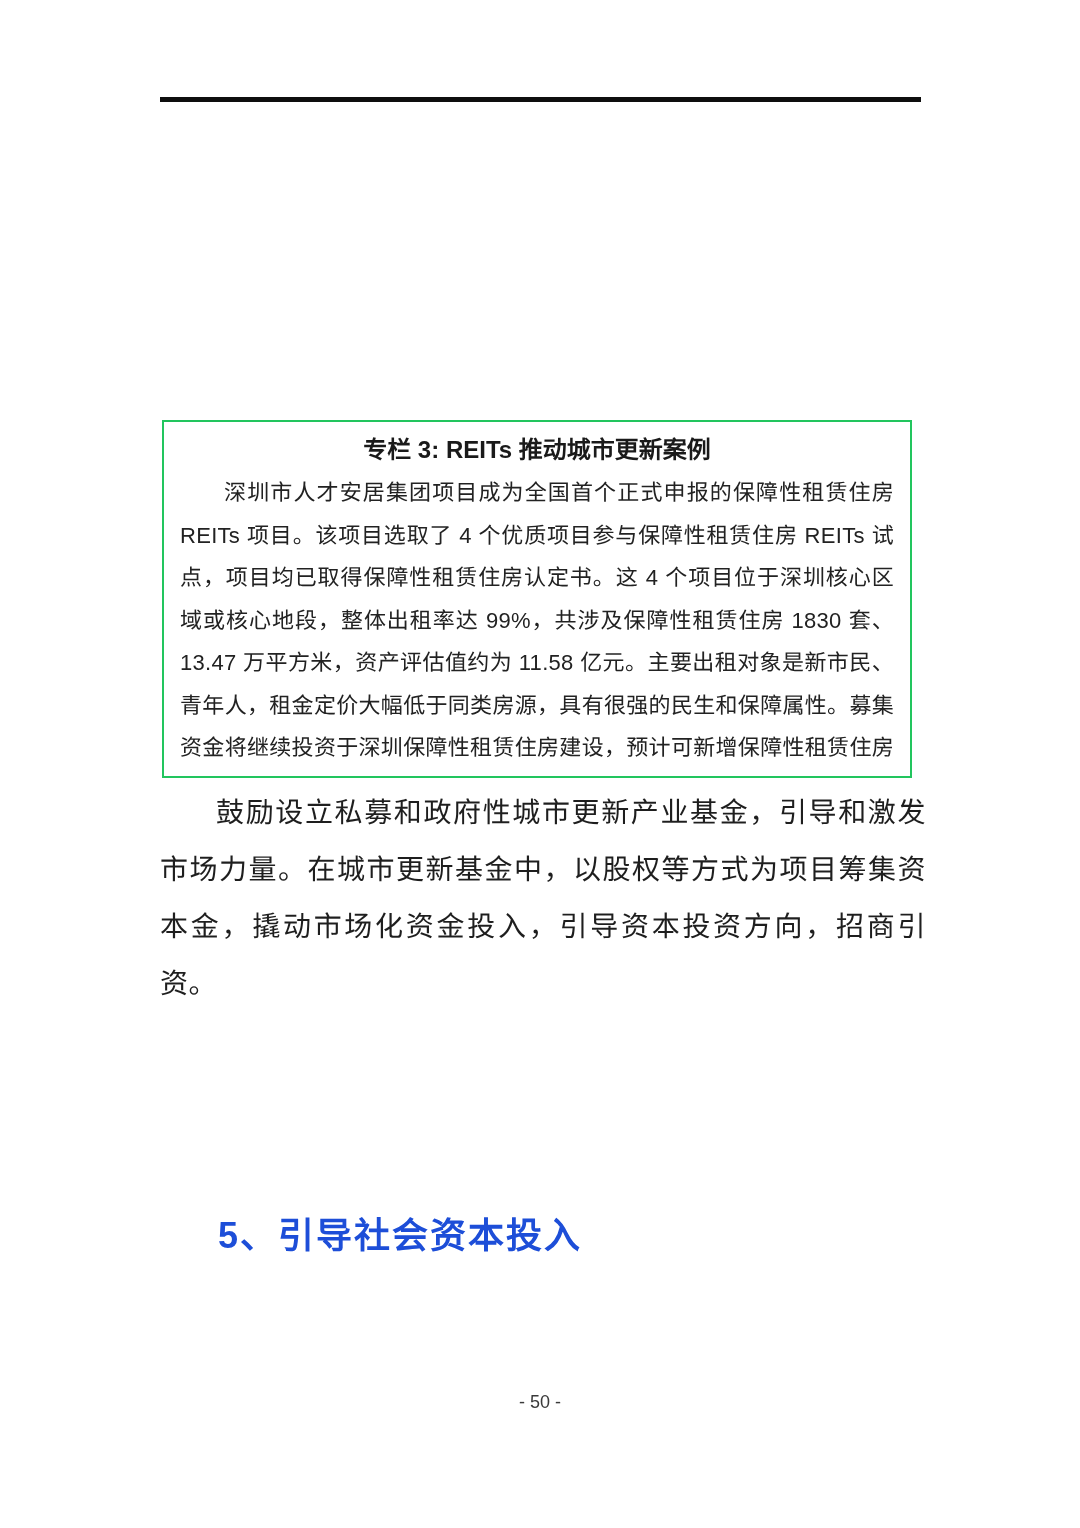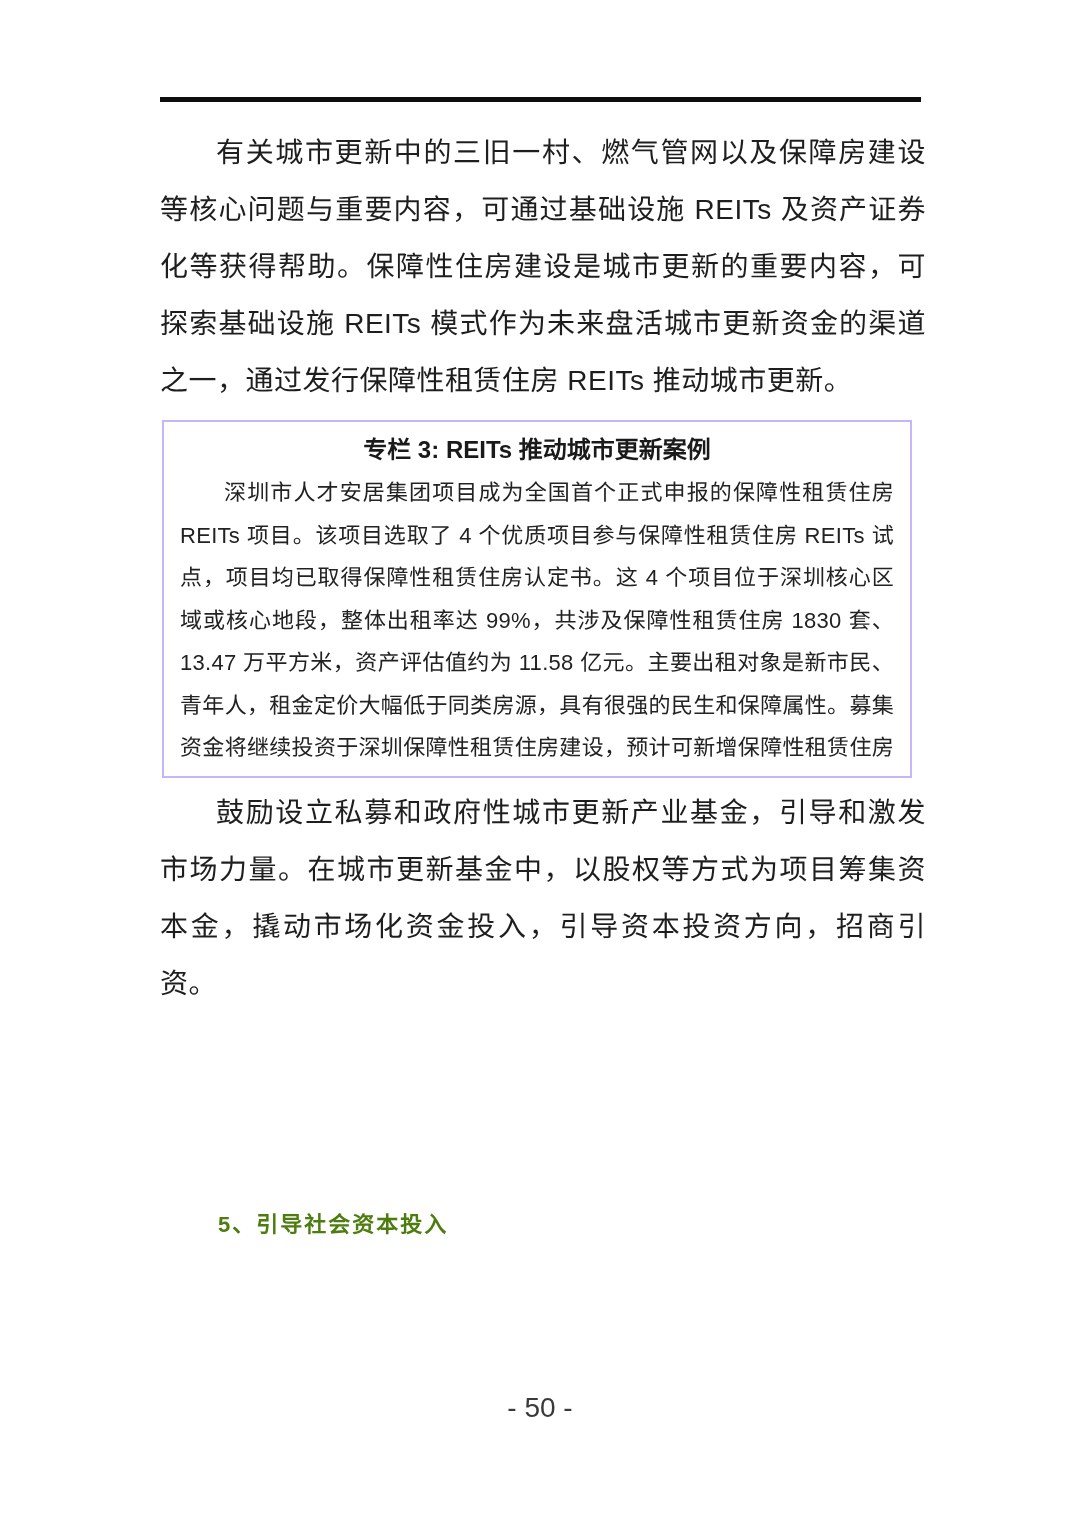--- a/index.html
+++ b/index.html
@@ -39,21 +39,21 @@
   }
   #para-reits-intro { top: 124px; }
   #para-fund-intro  { top: 784px; }
   #para-social-capital { top: 1255px; }
 
   .callout-box {
     position: absolute;
     left: 162px;
     width: 750px;
     box-sizing: border-box;
-    border: 2px solid #c4b5fd;
+    border: 2px solid #22c55e;
     background: #ffffff;
     padding: 6px 16px 10px 16px;
     overflow: hidden;
   }
   #box-reits-case { top: 420px; height: 358px; }
   #box-fund-case  { top: 964px; height: 228px; }
 
   .box-title {
     margin: 0;
     font-size: 24px;
@@ -70,44 +70,43 @@
     text-indent: 2em;
     color: #222222;
     letter-spacing: 0.3px;
   }
 
   .section-heading {
     position: absolute;
     left: 218px;
     top: 1206px;
     margin: 0;
-    font-size: 22px;
+    font-size: 36px;
     font-weight: 700;
-    color: #4d7c0f;
+    color: #1d4ed8;
     letter-spacing: 2px;
   }
 
   .page-number {
     position: absolute;
     left: 0;
     top: 1392px;
     width: 1080px;
     text-align: center;
-    font-size: 28px;
+    font-size: 18px;
     color: #3a3a3a;
   }
 </style>
 </head>
 <body>
 
 <div class="page">
 
   <div class="header-rule"></div>
 
-  <p class="body-para" id="para-reits-intro">有关城市更新中的三旧一村、燃气管网以及保障房建设等核心问题与重要内容，可通过基础设施 REITs 及资产证券化等获得帮助。保障性住房建设是城市更新的重要内容，可探索基础设施 REITs 模式作为未来盘活城市更新资金的渠道之一，通过发行保障性租赁住房 REITs 推动城市更新。</p>
 
   <div class="callout-box" id="box-reits-case">
     <div class="box-title">专栏 3:  REITs 推动城市更新案例</div>
     <p class="box-body">深圳市人才安居集团项目成为全国首个正式申报的保障性租赁住房 REITs 项目。该项目选取了 4 个优质项目参与保障性租赁住房 REITs 试点，项目均已取得保障性租赁住房认定书。这 4 个项目位于深圳核心区域或核心地段，整体出租率达 99%，共涉及保障性租赁住房 1830 套、13.47 万平方米，资产评估值约为 11.58 亿元。主要出租对象是新市民、青年人，租金定价大幅低于同类房源，具有很强的民生和保障属性。募集资金将继续投资于深圳保障性租赁住房建设，预计可新增保障性租赁住房 2000 余套。</p>
   </div>
 
   <p class="body-para" id="para-fund-intro">鼓励设立私募和政府性城市更新产业基金，引导和激发市场力量。在城市更新基金中，以股权等方式为项目筹集资本金，撬动市场化资金投入，引导资本投资方向，招商引资。</p>
 
 
   <h2 class="section-heading">5、引导社会资本投入</h2>

